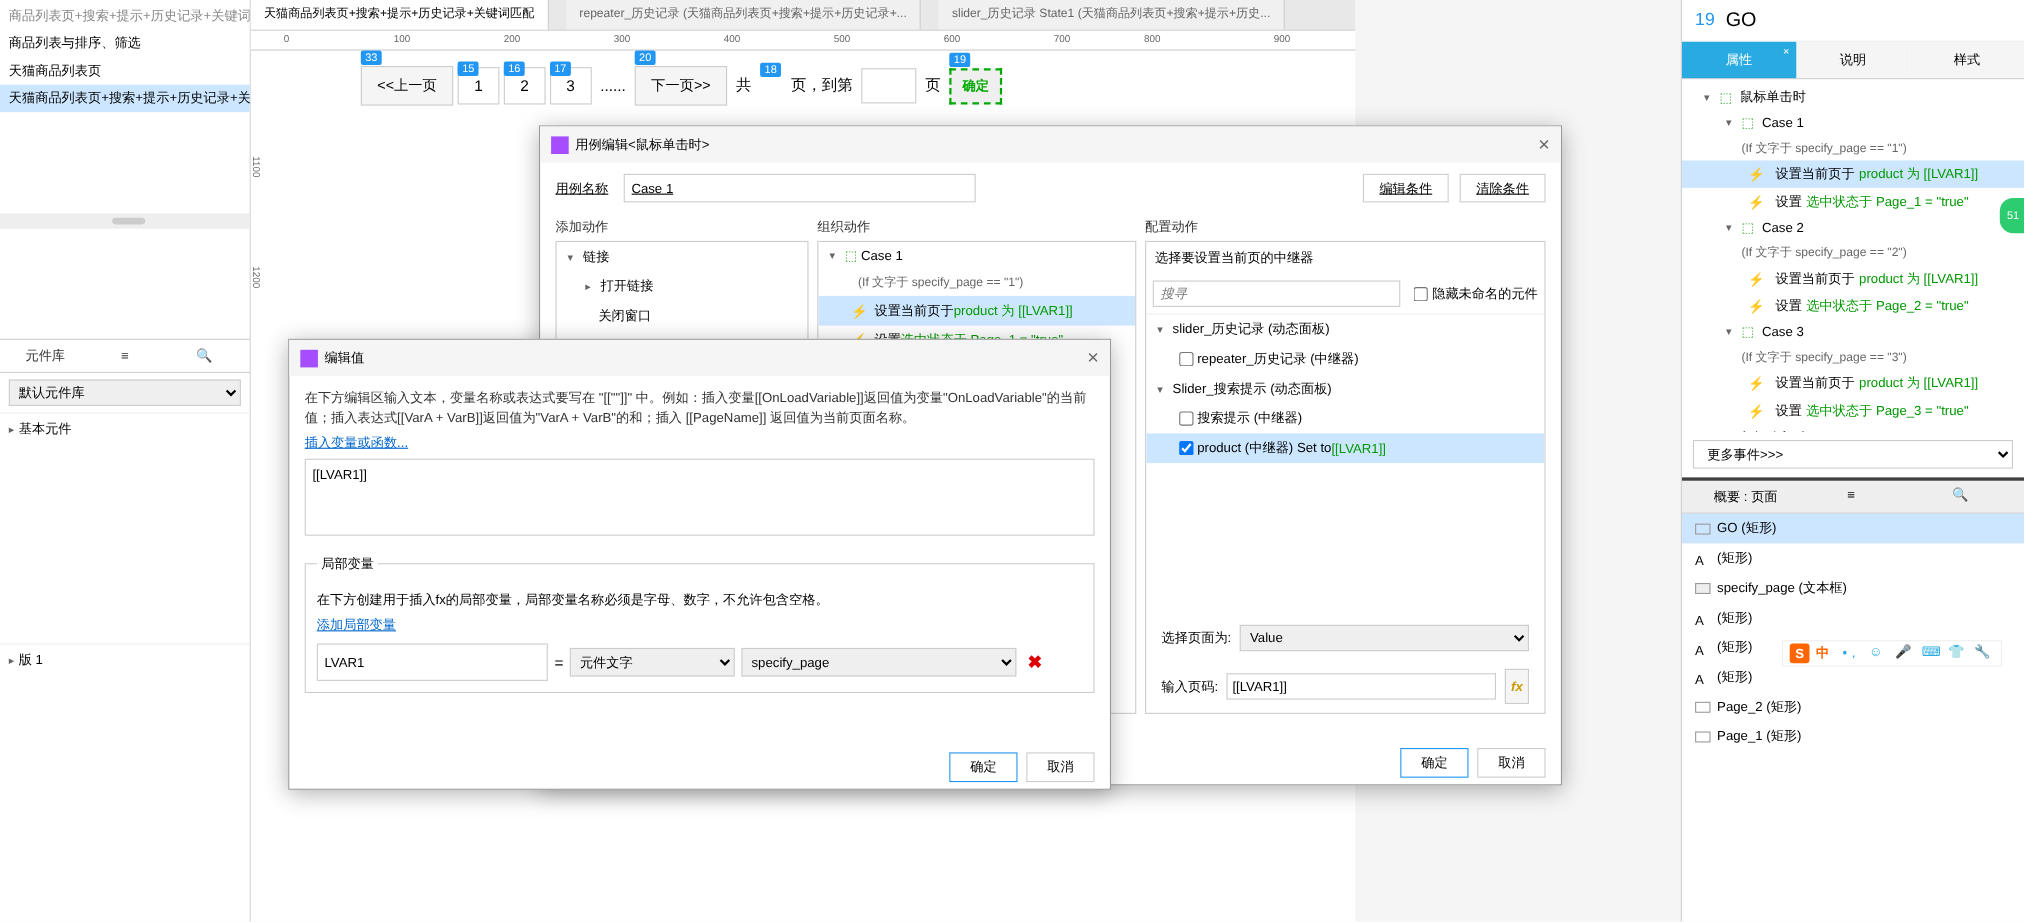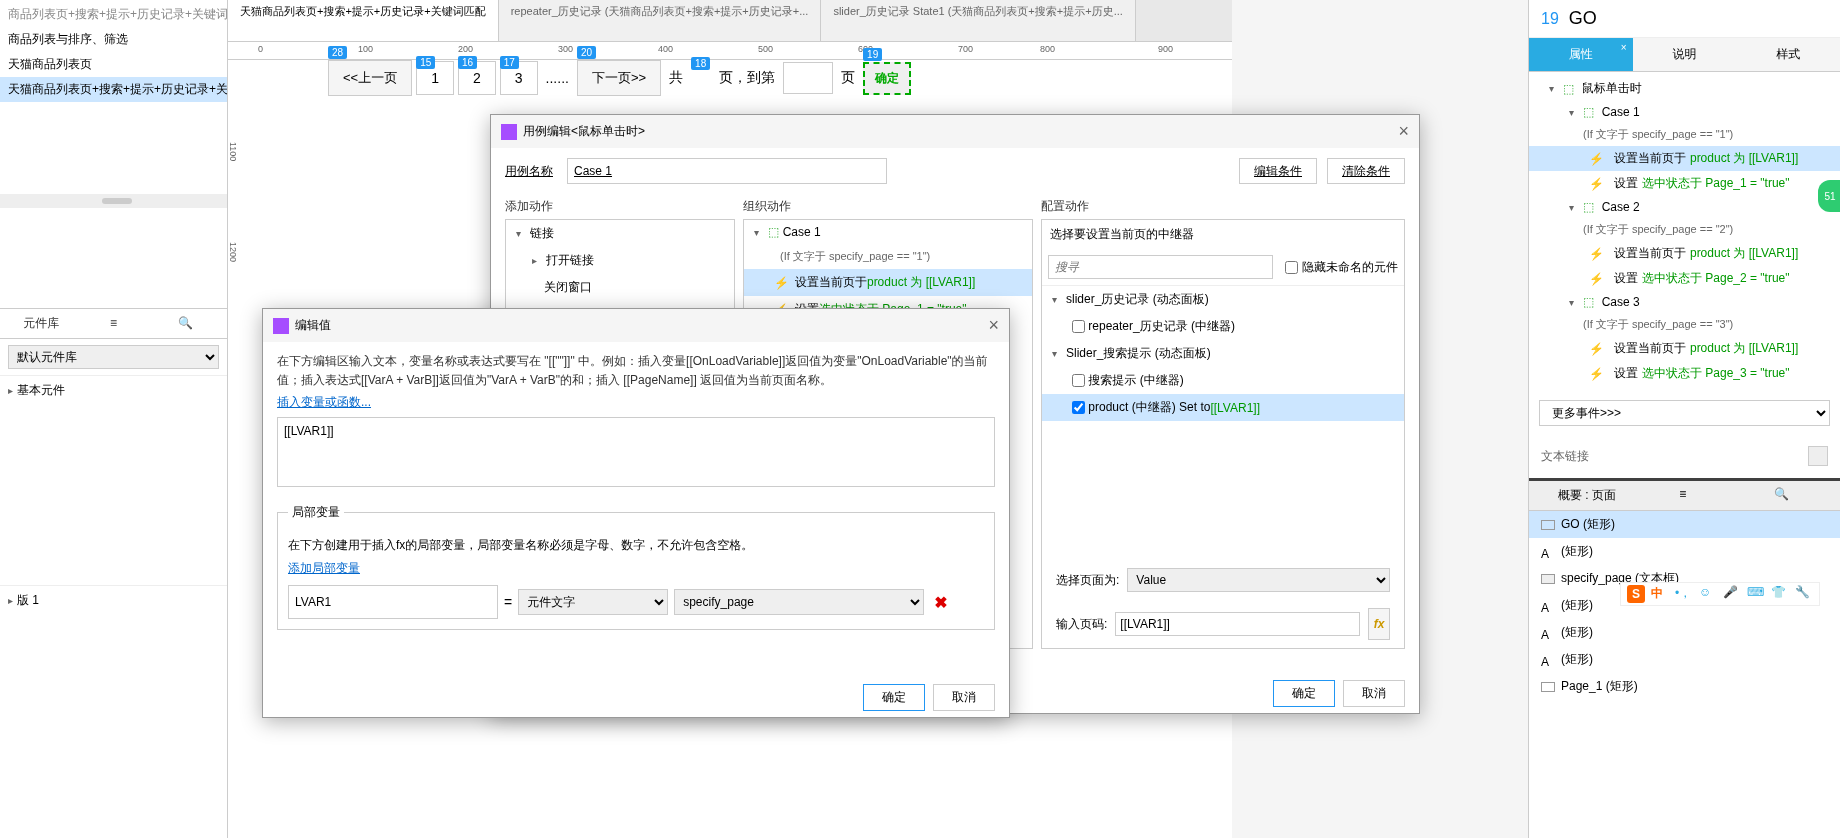--- a/index.html
+++ b/index.html
@@ -12,21 +12,21 @@
 .page-item.selected { background: #cce6ff; }
 .lib-header { display: flex; align-items: center; padding: 6px 8px; border-top: 1px solid #ccc; border-bottom: 1px solid #ccc; margin-top: 100px; }
 .lib-header span { flex: 1; text-align: center; color: #333; }
 .lib-header .icon { width: 16px; height: 16px; margin-left: 6px; }
 .lib-select { width: calc(100% - 16px); margin: 6px 8px; height: 24px; border: 1px solid #ccc; padding: 0 4px; }
 .lib-cat { padding: 6px 8px; border-top: 1px solid #eee; display: flex; align-items: center; }
 .lib-cat::before { content: "▸"; margin-right: 4px; color: #666; font-size: 10px; }
 
 
 .canvas-area { position: absolute; left: 228px; top: 0; width: 1004px; height: 838px; background: #fff; }
-.tabs-bar { height: 42px; background: #e8e8e8; display: flex; border-bottom: 1px solid #ccc; overflow: hidden; }
+.tabs-bar { height: 28px; background: #e8e8e8; display: flex; border-bottom: 1px solid #ccc; overflow: hidden; gap: 16px; }
 .tab { padding: 4px 12px; background: #f0f0f0; border-right: 1px solid #ccc; font-size: 11px; white-space: nowrap; color: #666; }
 .tab.active { background: #fff; color: #000; }
 .ruler-h { height: 18px; background: #fff; border-bottom: 1px solid #ccc; position: relative; }
 .ruler-tick { position: absolute; font-size: 9px; color: #666; top: 2px; }
 .ruler-v { position: absolute; left: 0; top: 42px; width: 18px; background: #fff; border-right: 1px solid #ccc; }
 .rv-tick { position: absolute; font-size: 9px; color: #666; writing-mode: vertical-rl; }
 
 .pagination-mock { position: absolute; left: 300px; top: 50px; display: flex; align-items: center; gap: 4px; }
 .pbtn { border: 1px solid #ccc; padding: 8px 14px; background: #f5f5f5; font-size: 13px; }
 .pnum { border: 1px solid #ccc; padding: 8px 14px; background: #fff; font-size: 14px; }
@@ -158,21 +158,21 @@
     <span class="ruler-tick" style="left:730px">700</span>
     <span class="ruler-tick" style="left:812px">800</span>
     <span class="ruler-tick" style="left:930px">900</span>
   </div>
   <div class="ruler-v">
     <span class="rv-tick" style="top:100px">1100</span>
     <span class="rv-tick" style="top:200px">1200</span>
   </div>
 
   <div class="pagination-mock" style="left:100px; top:60px">
-    <span style="position:relative"><span class="badge">28</span>
+    <span style="position:relative"><span class="badge">33</span>
       <button class="pbtn">&lt;&lt;上一页</button></span>
     <span style="position:relative"><span class="badge">15</span>
       <span class="pnum">1</span></span>
     <span style="position:relative"><span class="badge">16</span>
       <span class="pnum">2</span></span>
     <span style="position:relative"><span class="badge">17</span>
       <span class="pnum">3</span></span>
     <span class="ptext">......</span>
     <span style="position:relative"><span class="badge">20</span>
       <button class="pbtn">下一页&gt;&gt;</button></span>
@@ -331,24 +331,20 @@
       <div class="int-row cond">(If 文字于 specify_page == "2")</div>
       <div class="int-row act"><span class="bolt">⚡</span>设置当前页于 <span class="green">product 为 [[LVAR1]]</span></div>
       <div class="int-row act"><span class="bolt">⚡</span>设置 <span class="green">选中状态于 Page_2 = "true"</span></div>
       <div class="int-row case"><span class="int-toggle">▾</span><span style="color:#3a3">⬚</span>&nbsp;Case 3</div>
       <div class="int-row cond">(If 文字于 specify_page == "3")</div>
       <div class="int-row act"><span class="bolt">⚡</span>设置当前页于 <span class="green">product 为 [[LVAR1]]</span></div>
       <div class="int-row act"><span class="bolt">⚡</span>设置 <span class="green">选中状态于 Page_3 = "true"</span></div>
       <div class="int-row ev"><span class="int-toggle"></span><span style="color:#3a3">⬚</span>&nbsp;鼠标移入时</div>
     </div>
   <select class="more-events"><option>更多事件&gt;&gt;&gt;</option></select>
-  <div class="text-link-lbl">
-    <span>文本链接</span>
-      <span class="link-icon"></span>
-  </div>
   <div class="outline-header">
     <span>概要 : 页面</span>
     <span>≡</span>&nbsp;
     <span>🔍</span>
   </div>
   <div class="outline" id="outline-list">
       <div class="out-row selected">
         <span class="out-icon"></span>
         <span>GO (矩形)</span>
       </div>
@@ -364,20 +360,24 @@
         <span class="out-icon txt">A</span>
         <span>(矩形)</span>
       </div>
       <div class="out-row">
         <span class="out-icon txt">A</span>
         <span>(矩形)</span>
       </div>
       <div class="out-row">
         <span class="out-icon txt">A</span>
         <span>(矩形)</span>
+      </div>
+      <div class="out-row">
+        <span class="out-icon"></span>
+        <span>Page_2 (矩形)</span>
       </div>
       <div class="out-row">
         <span class="out-icon"></span>
         <span>Page_1 (矩形)</span>
       </div>
     </div>
   <div class="side-badge">51</div>
 </div>
 
 <div class="ime-bar">

